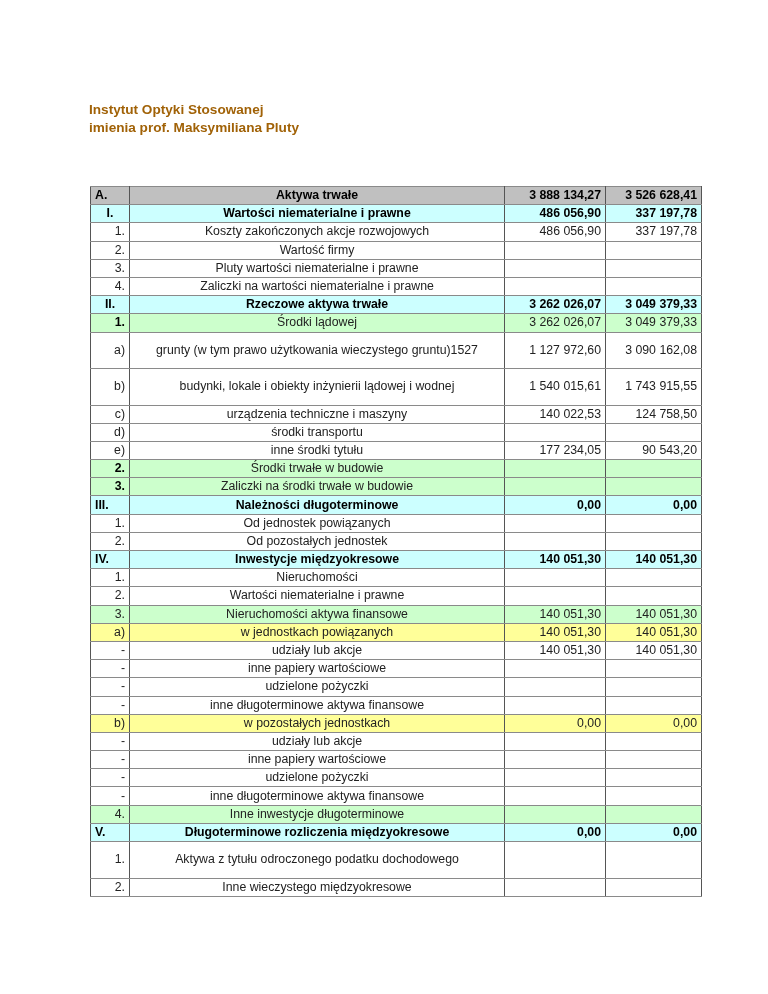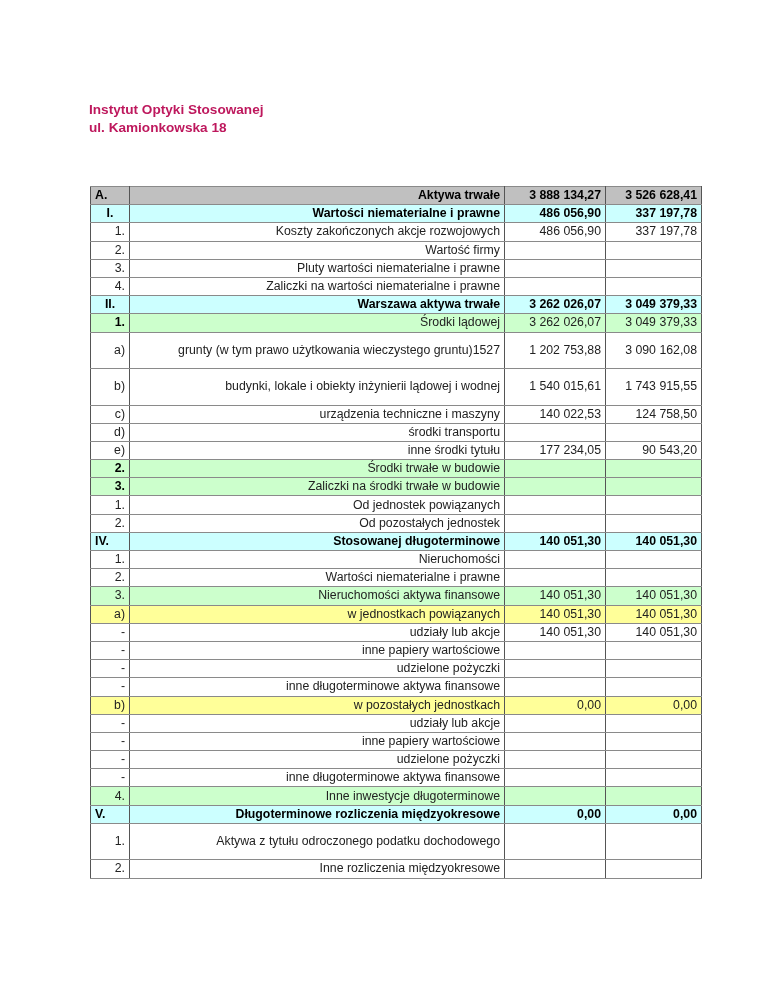--- a/index.html
+++ b/index.html
@@ -1,40 +1,40 @@
 <!DOCTYPE html>
 <html><head>
 <meta charset="utf-8">
 <style>
   html, body { margin: 0; padding: 0; background: #ffffff; }
   body { width: 768px; height: 994px; position: relative; font-family: "Liberation Sans", sans-serif; color: #1a1a1a; overflow: hidden; }
-  .header { position: absolute; left: 89px; top: 101px; font-weight: bold; font-size: 13.6px; line-height: 17.5px; color: #be185d; }
+  .header { position: absolute; left: 89px; top: 101px; font-weight: bold; font-size: 13.6px; line-height: 17.5px; color: #a16207; }
   .header div { white-space: nowrap; }
   table.bal { position: absolute; left: 90px; top: 186px; border-collapse: collapse; table-layout: fixed; width: 608px; font-size: 12.3px; color: #222; }
   table.bal td { border-top: 1px solid #8a8a8a; border-bottom: 1px solid #8a8a8a; padding: 0 4px; height: 17.2px; line-height: 17px; white-space: nowrap; overflow: hidden; }
   table.bal td.code { width: 30px; text-align: right; border-left: 1px solid #555; border-right: 1px solid #555; }
-  table.bal td.label { width: 366px; text-align: right; border-right: 1px solid #555; }
+  table.bal td.label { width: 366px; text-align: center; border-right: 1px solid #555; }
   table.bal td.num { width: 92px; text-align: right; border-right: 1px solid #555; }
   table.bal td.num2 { width: 87px; }
   tr.tall td { height: 35.5px; }
   tr.bold td { font-weight: bold; color: #000; }
   tr.bold td.code.center { text-align: center; }
   tr.bold td.code.left { text-align: left; }
   tr.bg-gray td { background: #c0c0c0; }
   tr.bg-cyan td { background: #ccffff; }
   tr.bg-green td { background: #ccffcc; }
   tr.bg-yellow td { background: #ffff99; }
   tr.bold-code td.code { font-weight: bold; color: #000; }
 </style>
 </head>
 <body>
 
 <div class="header">
   <div>Instytut Optyki Stosowanej</div>
-  <div>ul. Kamionkowska 18</div>
+  <div>imienia prof. Maksymiliana Pluty</div>
 </div>
 
 <table class="bal">
   <tbody>
     <tr class="bold bg-gray">
       <td class="code left">A.</td>
       <td class="label">Aktywa trwałe</td>
       <td class="num">3 888 134,27</td>
       <td class="num num2">3 526 628,41</td>
     </tr>
@@ -63,34 +63,34 @@
       <td class="num num2"></td>
     </tr>
     <tr>
       <td class="code">4.</td>
       <td class="label">Zaliczki na wartości niematerialne i prawne</td>
       <td class="num"></td>
       <td class="num num2"></td>
     </tr>
     <tr class="bold bg-cyan">
       <td class="code center">II.</td>
-      <td class="label">Warszawa aktywa trwałe</td>
+      <td class="label">Rzeczowe aktywa trwałe</td>
       <td class="num">3 262 026,07</td>
       <td class="num num2">3 049 379,33</td>
     </tr>
     <tr class="bg-green bold-code">
       <td class="code">1.</td>
       <td class="label">Środki lądowej</td>
       <td class="num">3 262 026,07</td>
       <td class="num num2">3 049 379,33</td>
     </tr>
     <tr class="tall">
       <td class="code">a)</td>
       <td class="label">grunty (w tym prawo użytkowania wieczystego gruntu)1527</td>
-      <td class="num">1 202 753,88</td>
+      <td class="num">1 127 972,60</td>
       <td class="num num2">3 090 162,08</td>
     </tr>
     <tr class="tall">
       <td class="code">b)</td>
       <td class="label">budynki, lokale i obiekty inżynierii lądowej i wodnej</td>
       <td class="num">1 540 015,61</td>
       <td class="num num2">1 743 915,55</td>
     </tr>
     <tr>
       <td class="code">c)</td>
@@ -115,35 +115,41 @@
       <td class="label">Środki trwałe w budowie</td>
       <td class="num"></td>
       <td class="num num2"></td>
     </tr>
     <tr class="bg-green bold-code">
       <td class="code">3.</td>
       <td class="label">Zaliczki na środki trwałe w budowie</td>
       <td class="num"></td>
       <td class="num num2"></td>
     </tr>
+    <tr class="bold bg-cyan">
+      <td class="code left">III.</td>
+      <td class="label">Należności długoterminowe</td>
+      <td class="num">0,00</td>
+      <td class="num num2">0,00</td>
+    </tr>
     <tr>
       <td class="code">1.</td>
       <td class="label">Od jednostek powiązanych</td>
       <td class="num"></td>
       <td class="num num2"></td>
     </tr>
     <tr>
       <td class="code">2.</td>
       <td class="label">Od pozostałych jednostek</td>
       <td class="num"></td>
       <td class="num num2"></td>
     </tr>
     <tr class="bold bg-cyan">
       <td class="code left">IV.</td>
-      <td class="label">Stosowanej długoterminowe</td>
+      <td class="label">Inwestycje międzyokresowe</td>
       <td class="num">140 051,30</td>
       <td class="num num2">140 051,30</td>
     </tr>
     <tr>
       <td class="code">1.</td>
       <td class="label">Nieruchomości</td>
       <td class="num"></td>
       <td class="num num2"></td>
     </tr>
     <tr>
@@ -231,18 +237,18 @@
       <td class="num num2">0,00</td>
     </tr>
     <tr class="tall">
       <td class="code">1.</td>
       <td class="label">Aktywa z tytułu odroczonego podatku dochodowego</td>
       <td class="num"></td>
       <td class="num num2"></td>
     </tr>
     <tr>
       <td class="code">2.</td>
-      <td class="label">Inne rozliczenia międzyokresowe</td>
+      <td class="label">Inne wieczystego międzyokresowe</td>
       <td class="num"></td>
       <td class="num num2"></td>
     </tr>
   </tbody>
 </table>
 
 </body></html>

